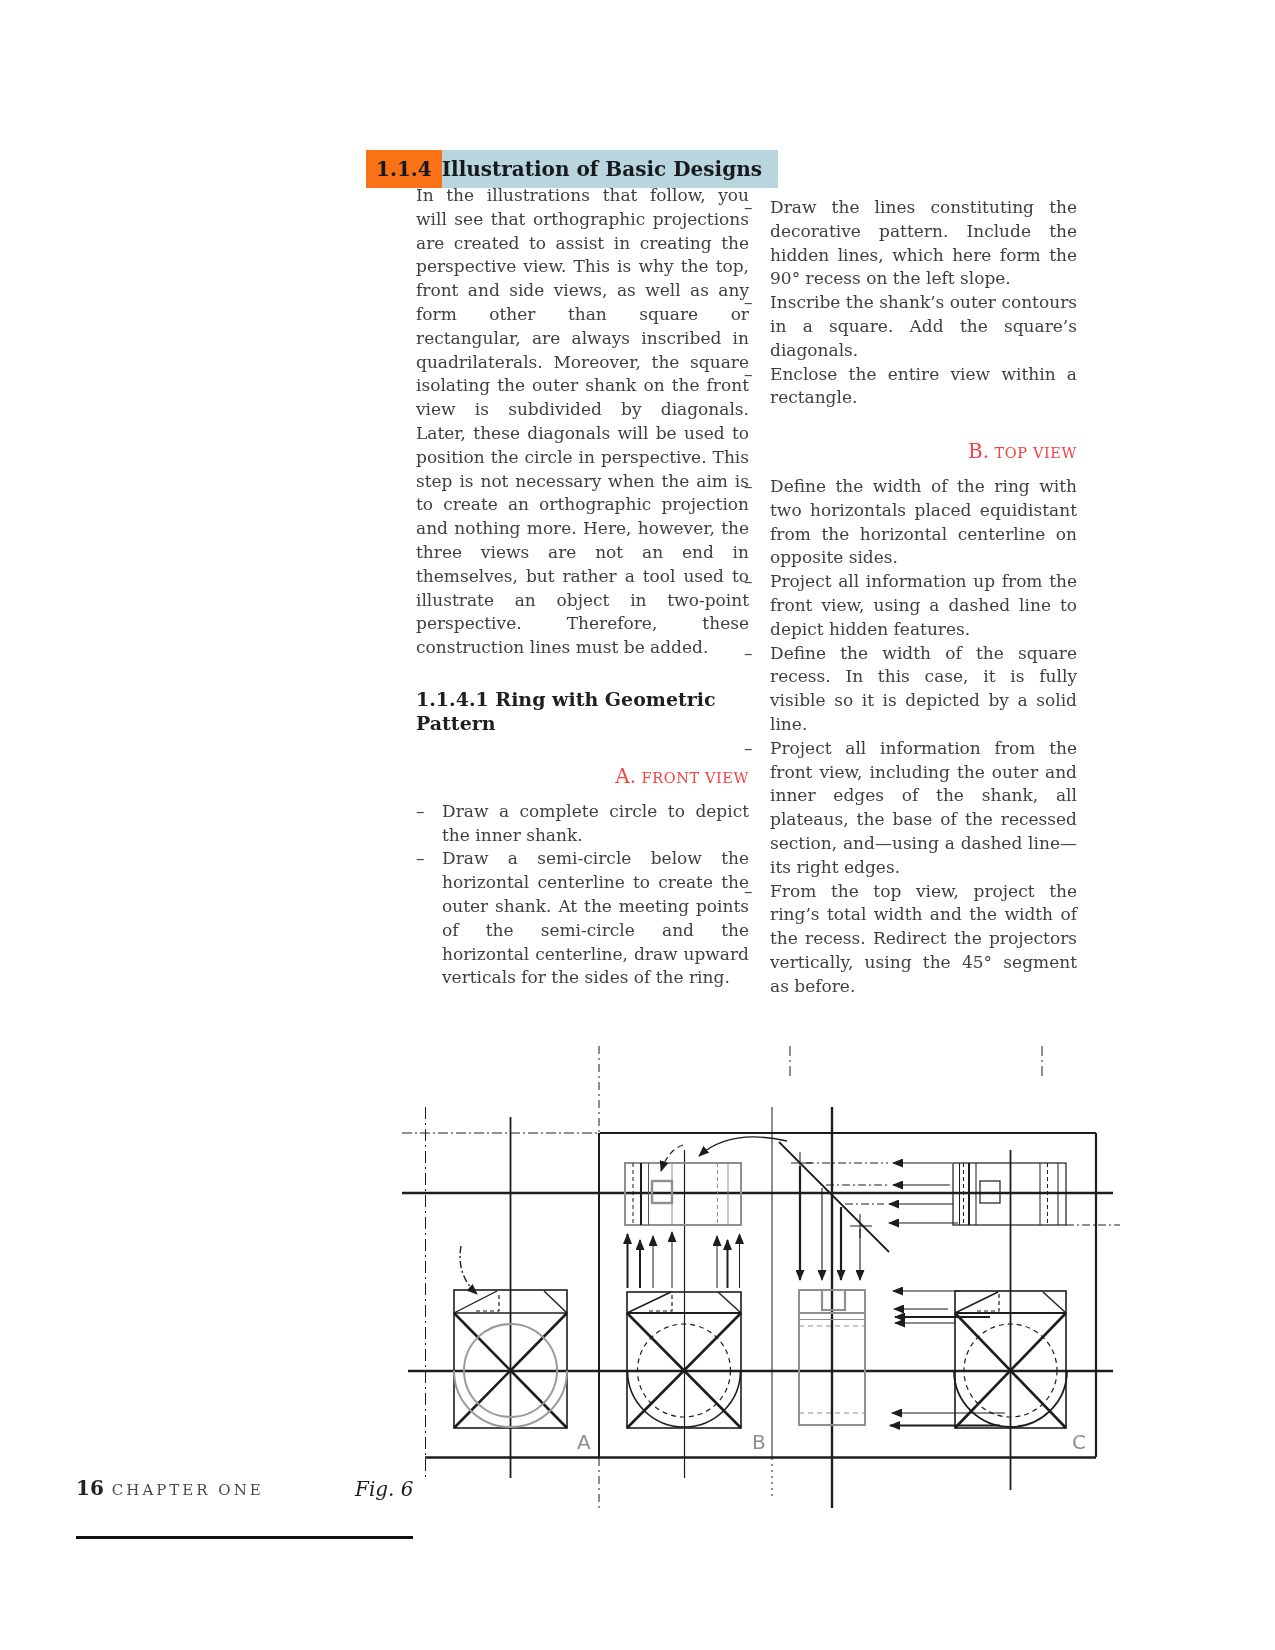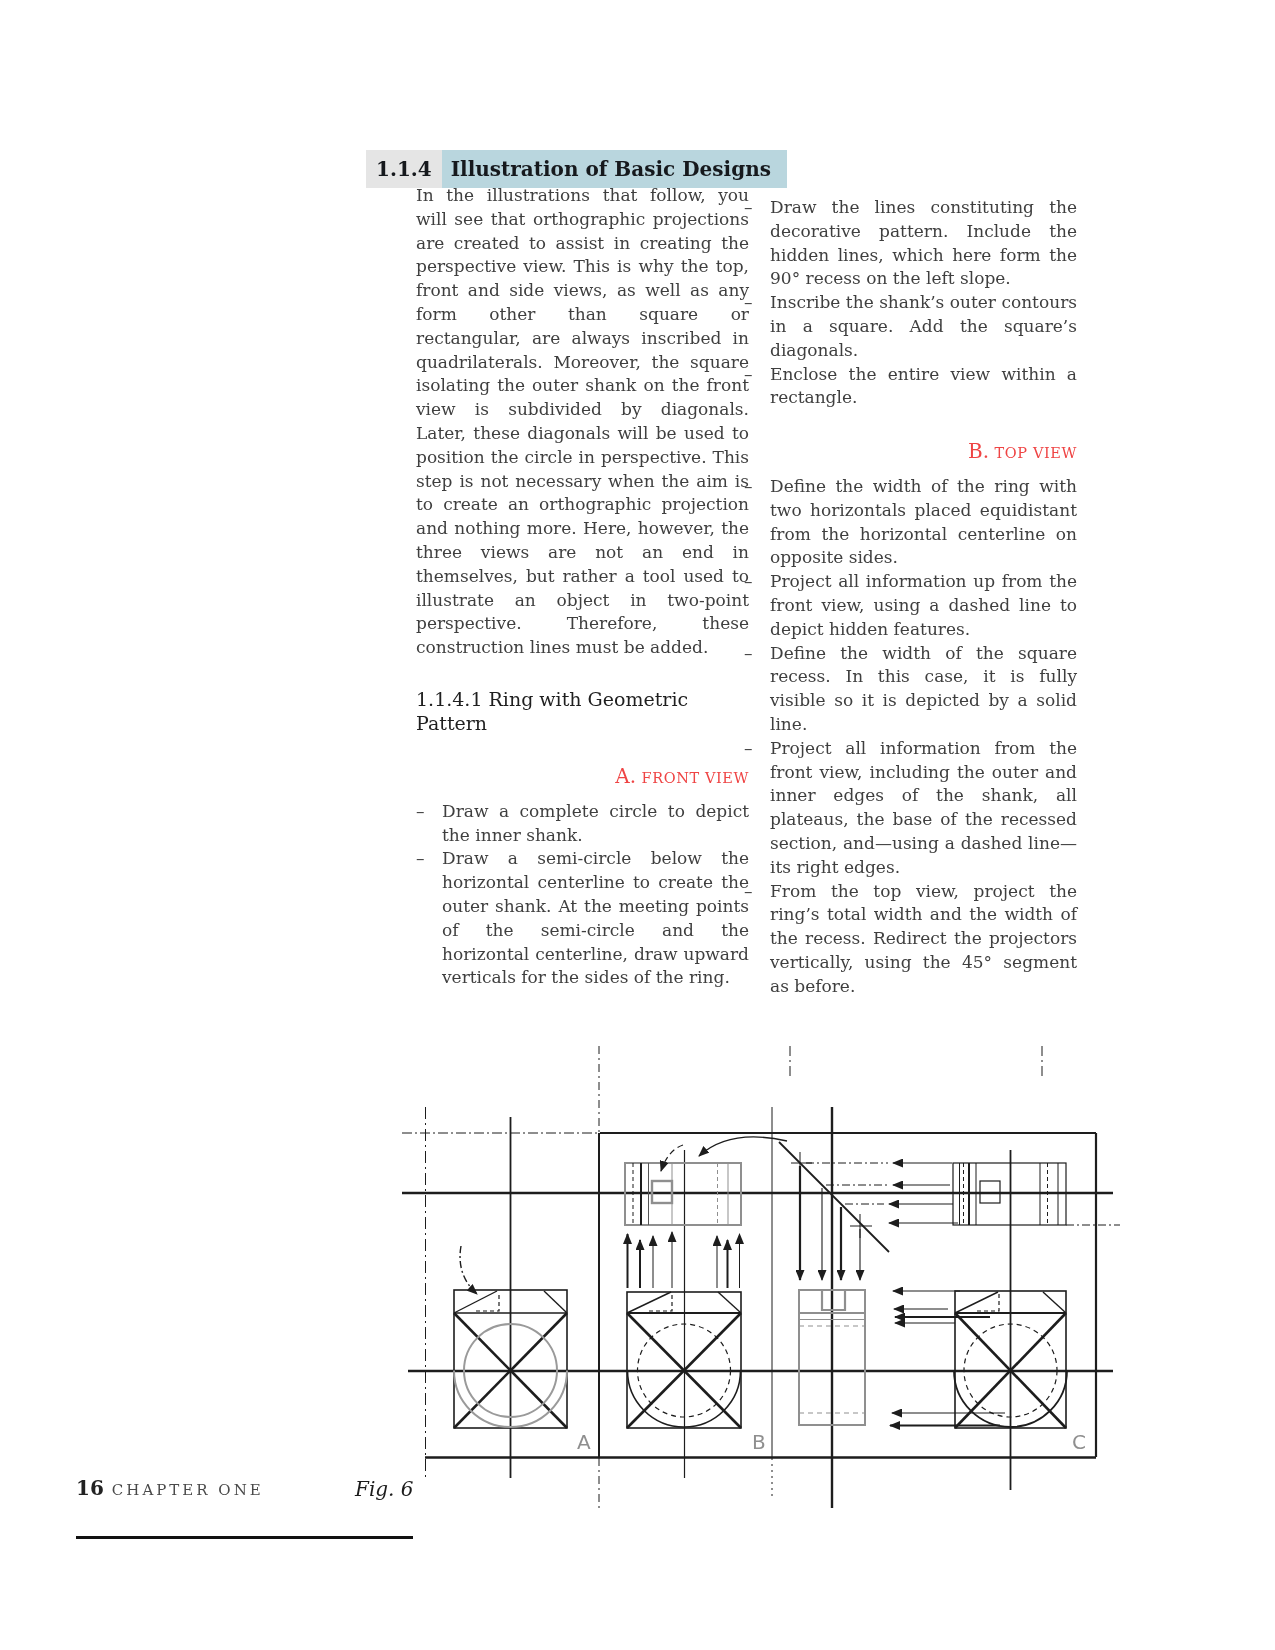--- a/index.html
+++ b/index.html
@@ -10,33 +10,33 @@
     color:#3c3c3c;
     position:relative;
     overflow:hidden;
   }
   .heading-bar {
     position:absolute; left:366px; top:150px; height:38px;
     display:flex; align-items:stretch;
     font-weight:bold; font-size:20px; color:#16191d;
   }
   .heading-num { display:flex; align-items:center; padding:0 10px; }
-  .heading-title { display:flex; align-items:center; padding:0 16px 0 9px; }
+  .heading-title { display:flex; align-items:center; padding:0 16px 0 0; }
 
   .col {
     position:absolute; width:333px;
     font-size:17px; line-height:23.8px;
     text-align:justify; color:#3f3f3f;
   }
   .col-left  { left:388px; top:184px;margin-left:28px; }
   .col-right { left:744px; top:196px; }
 
   .subsection-title {
     font-family:"DejaVu Serif", serif;
-    font-size:19px; font-weight:normal; color:#1f1f1f;
+    font-size:19px; font-weight:bold; color:#1f1f1f;
     margin:27px 0 10px 0; line-height:24px; text-align:left;
   }
   .section-label { margin:30px 0 9px 0; text-align:right; color:#ef4444; }
   .section-label .letter { font-size:20px; }
   .section-label .cap    { font-size:14.5px; letter-spacing:0.6px; }
 
   ul.bullets { list-style:none; }
   ul.bullets li { display:flex; }
   ul.bullets .dash  { width:26px; flex:none; }
   ul.bullets .btext { flex:1; text-align:justify; }
@@ -53,21 +53,21 @@
 
   .footer-rule { position:absolute; left:76px; top:1536px; width:337px; height:3px; background:#111; }
   .footer { position:absolute; left:76px; top:1476px; display:flex; align-items:baseline; }
   .page-number { font-size:20px; font-weight:bold; color:#222; }
   .chapter-title { margin-left:8px; font-size:15px; letter-spacing:3px; color:#4a4a4a; }
 </style>
 </head>
 <body>
 
 <div class="heading-bar">
-  <span class="heading-num" style="background: #e5e5e5;">1.1.4</span>
+  <span class="heading-num" style="background: #f97316;">1.1.4</span>
   <span class="heading-title" style="background: rgb(185, 214, 222);">Illustration of Basic Designs</span>
 </div>
 
 <div class="col col-left">
   <p>In the illustrations that follow, you will see that orthographic projections are created to assist in creating the perspective view. This is why the top, front and side views, as well as any form other than square or rectangular, are always inscribed in quadrilaterals. Moreover, the square isolating the outer shank on the front view is subdivided by diagonals. Later, these diagonals will be used to position the circle in perspective. This step is not necessary when the aim is to create an orthographic projection and nothing more. Here, however, the three views are not an end in themselves, but rather a tool used to illustrate an object in two-point perspective. Therefore, these construction lines must be added.</p>
   <h3 class="subsection-title">1.1.4.1 Ring with Geometric Pattern</h3>
   <div class="section-label">
     <span class="letter">A.</span>
     <span class="cap">FRONT VIEW</span>
   </div>

